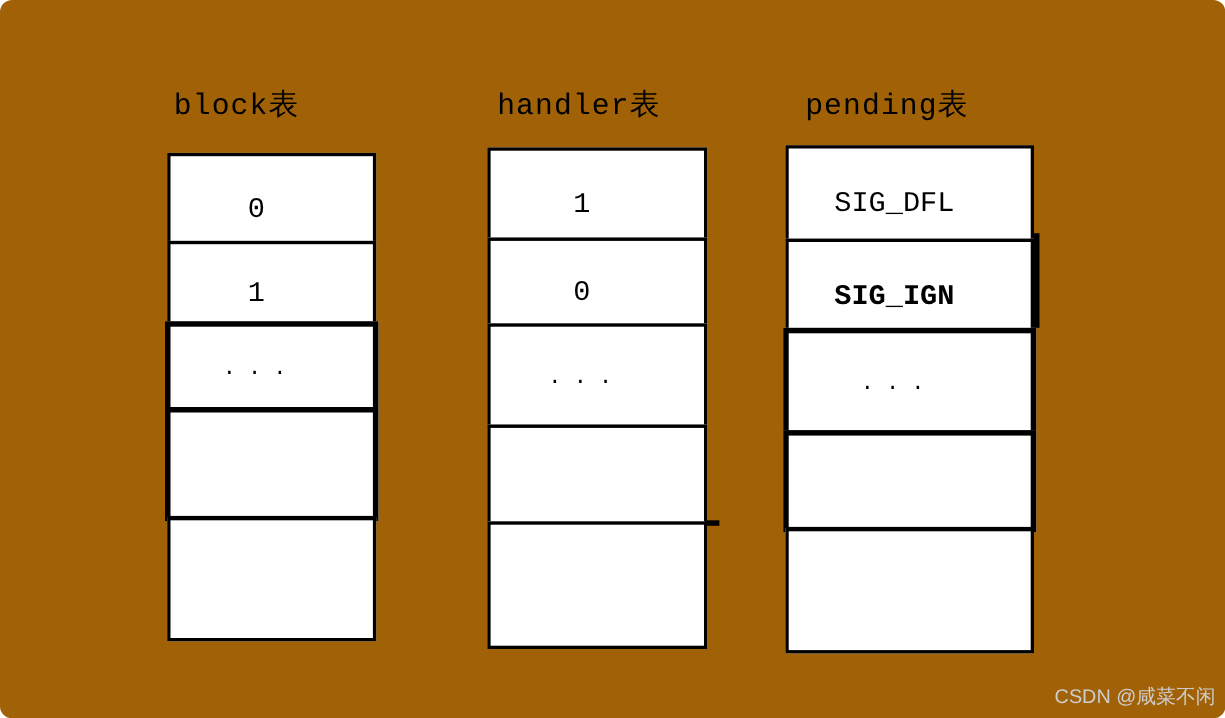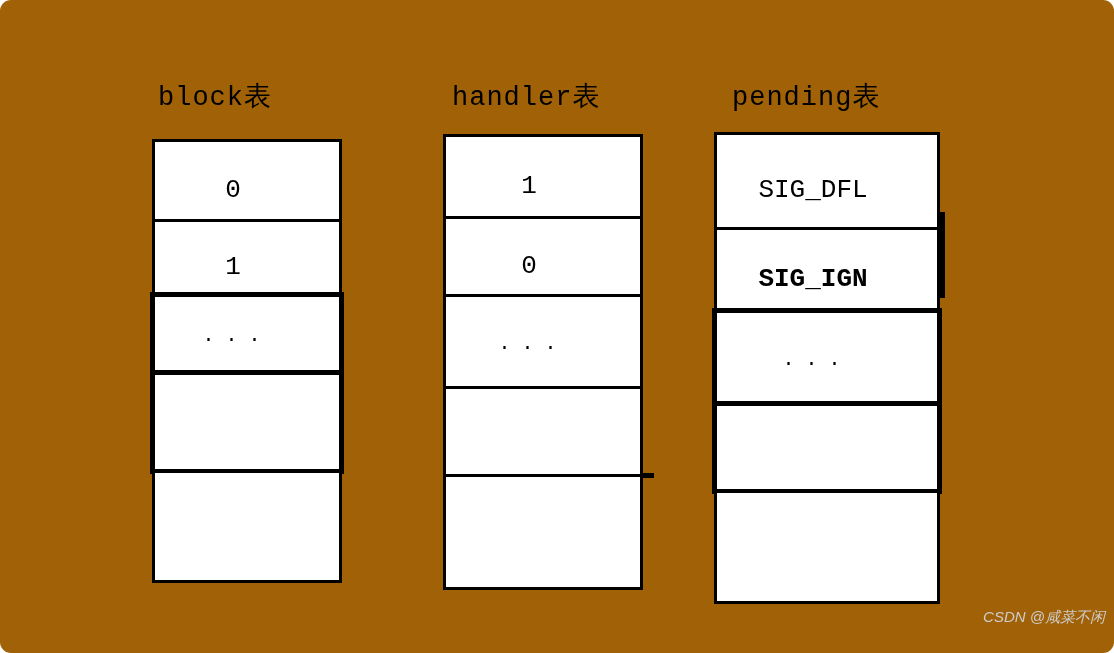--- a/index.html
+++ b/index.html
@@ -69,21 +69,21 @@
   
   #t-pending { left: 443px; top: 134px; width: 200px; }
   #t-pending .cell:nth-child(1) { height: 85px; }
   #t-pending .cell:nth-child(2) { height: 81px; }
   #t-pending .cell:nth-child(3) { height: 95px; }
   #t-pending .cell:nth-child(4) { height: 91px; }
   #t-pending .cell:nth-child(5) { height: 116px; }
 
   
   #t-handler { left: 714px; top: 132px; width: 226px; }
-  #t-handler .cell:nth-child(1) { height: 98px; }
+  #t-handler .cell:nth-child(1) { height: 88px; }
   #t-handler .cell:nth-child(2) { height: 85px; font-weight: bold; }
   #t-handler .cell:nth-child(3) { height: 98px; }
   #t-handler .cell:nth-child(4) { height: 93px; }
   #t-handler .cell:nth-child(5) { height: 114px; }
 
   
   .tick-pending {
     position: absolute;
     left: 641px; top: 473px;
     width: 13px; height: 5px;
@@ -91,26 +91,25 @@
   }
   .dbl-handler {
     position: absolute;
     left: 940px; top: 212px;
     width: 5px; height: 86px;
     background: #000;
   }
 
   .watermark {
     position: absolute;
-    right: 9px; top: 608px;
+    right: 9px; top: 621px;
     font-family: "Liberation Sans", "DejaVu Sans", sans-serif;
-    font-size: 15px;
+    font-size: 18px;
     color: #cccccc;
     white-space: nowrap;
-    font-style: italic;
   }
 </style>
 </head>
 <body>
 
 <div class="canvas">
 
   <div class="tbl-title" id="title-block">block表</div>
   <div class="tbl-title" id="title-pending">handler表</div>
   <div class="tbl-title" id="title-handler">pending表</div>

